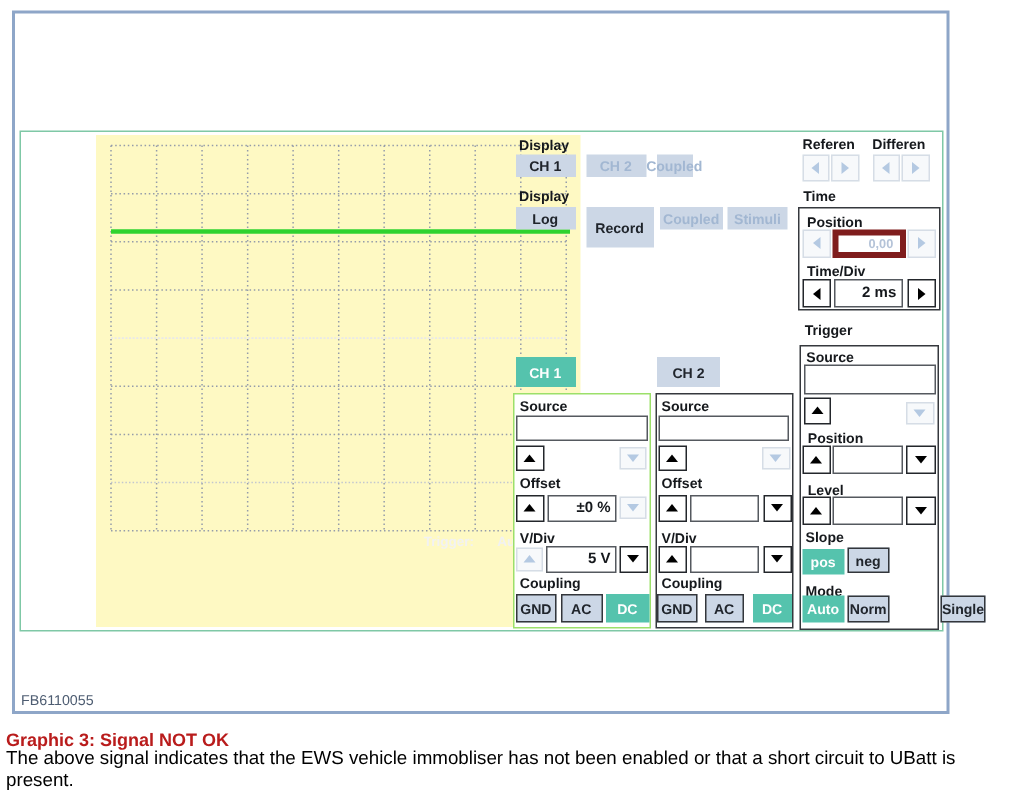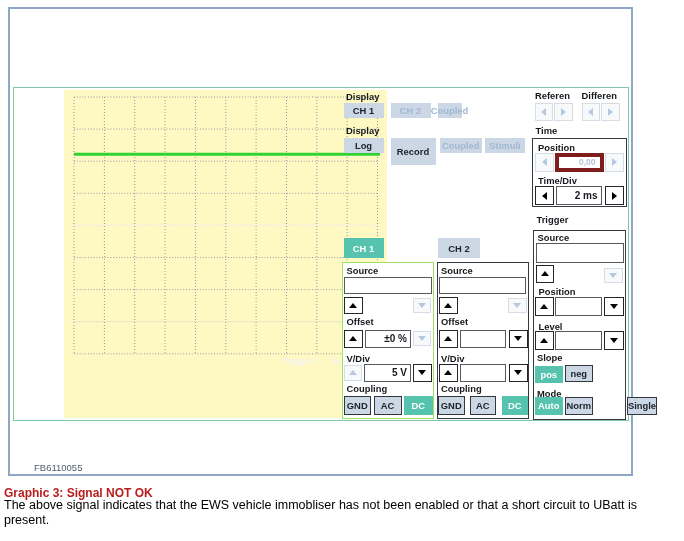--- a/index.html
+++ b/index.html
@@ -202,16 +202,16 @@
   </div>
 <div class="fld" style="left:459.5px; top:363.5px; width:46px; height:18px;"></div>
 <div class="abtn" style="left:508.5px; top:363.5px; width:19px; height:18px;">
     <div class="tD"></div>
   </div>
 <div class="lbl" style="left:441px; top:383.5px;">Coupling</div>
 <div class="btn bord" style="left:437.5px; top:396px; width:27.5px; height:19px;">GND</div>
 <div class="btn bord" style="left:469.5px; top:396px; width:26.5px; height:19px;">AC</div>
 <div class="btn teal" style="left:501.5px; top:396px; width:26.5px; height:19px;">DC</div>
 
-<div class="abs" style="left:14px; top:462px; font-size:9.5px; color:#4e5d72;margin-left:20px;">FB6110055</div>
+<div class="abs" style="left:14px; top:462px; font-size:9.5px; color:#4e5d72;">FB6110055</div>
 
 <div class="abs" style="left:4px; top:485.5px; font-size:12px; font-weight:bold; color:#b91c1c;">Graphic 3: Signal NOT OK</div>
 <div class="abs" style="left:4px; top:497.5px; width:650px; font-size:12.5px; color:#000; line-height:15px;">The above signal indicates that the EWS vehicle immobliser has not been enabled or that a short circuit to UBatt is present.</div>
 
 </body></html>

